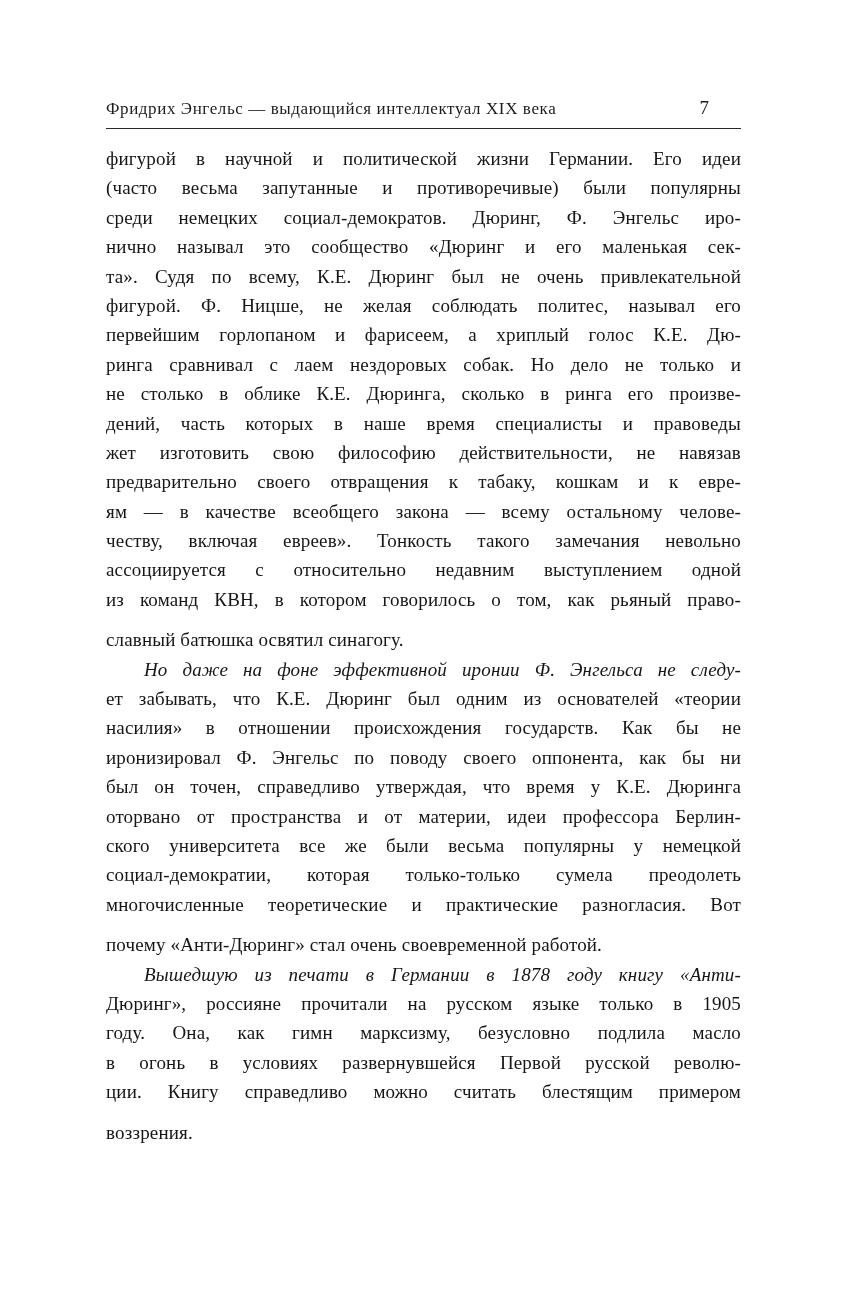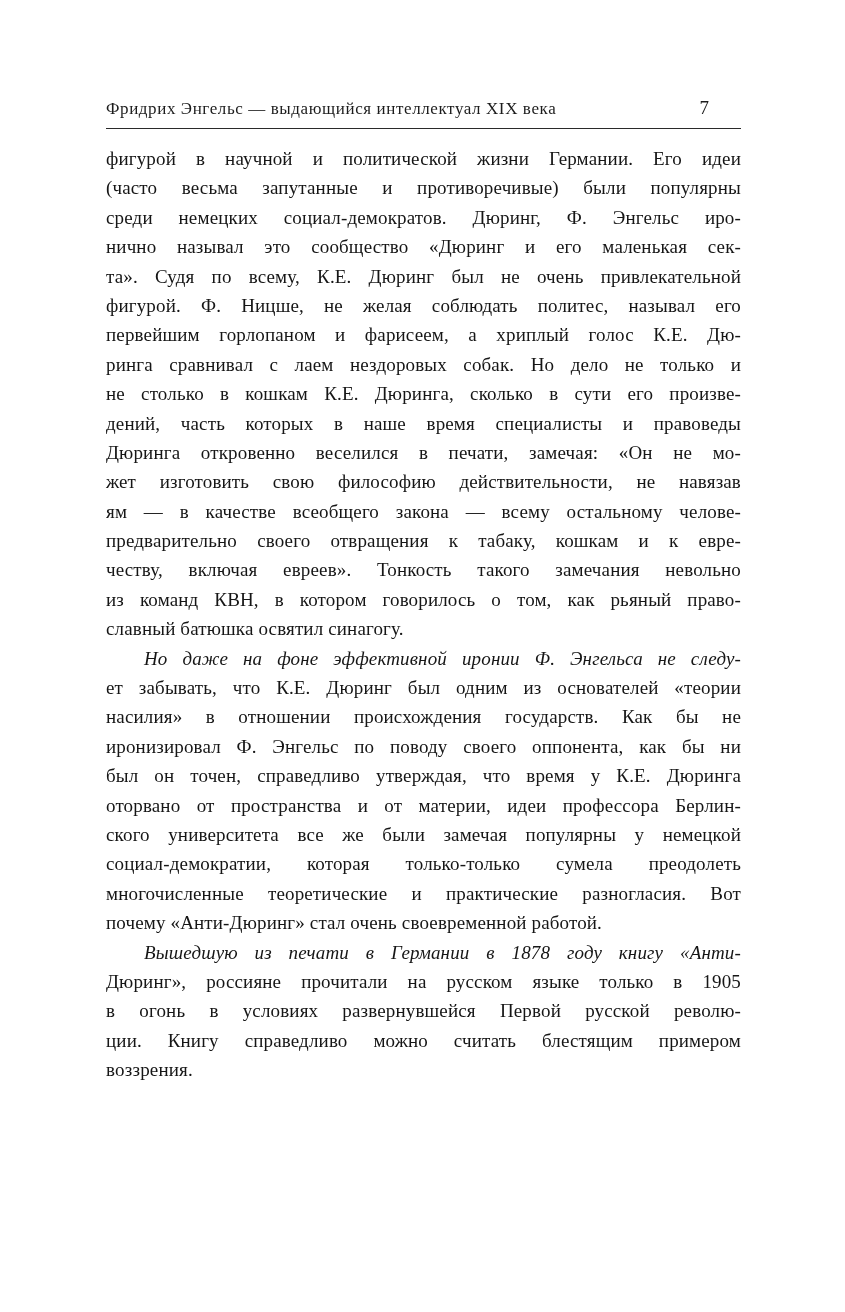--- a/index.html
+++ b/index.html
@@ -55,20 +55,21 @@
     color: #161616;
   }
   .body-text .line {
     text-align: justify;
     text-align-last: justify;
     height: 29.4px;
     overflow: visible;
   }
   .body-text .line.last {
     text-align-last: left;
+    margin-top: 11px;
   }
   .body-text .line.indent {
     text-indent: 38px;
     font-style: italic;
   }
 </style>
 </head>
 <body>
 
 <div class="page">
@@ -83,40 +84,41 @@
 
     <div class="body-text">
         <div class="line">фигурой в научной и политической жизни Германии. Его идеи</div>
         <div class="line">(часто весьма запутанные и противоречивые) были популярны</div>
         <div class="line">среди немецких социал-демократов. Дюринг, Ф. Энгельс иро-</div>
         <div class="line">нично называл это сообщество «Дюринг и его маленькая сек-</div>
         <div class="line">та». Судя по всему, К.Е. Дюринг был не очень привлекательной</div>
         <div class="line">фигурой. Ф. Ницше, не желая соблюдать политес, называл его</div>
         <div class="line">первейшим горлопаном и фарисеем, а хриплый голос К.Е. Дю-</div>
         <div class="line">ринга сравнивал с лаем нездоровых собак. Но дело не только и</div>
-        <div class="line">не столько в кошкам К.Е. Дюринга, сколько в сути его произве-</div>
+        <div class="line">не столько в облике К.Е. Дюринга, сколько в ринга его произве-</div>
         <div class="line">дений, часть которых в наше время специалисты и правоведы</div>
-        <div class="line">Дюринга откровенно веселился в печати, замечая: «Он не мо-</div>
         <div class="line">жет изготовить свою философию действительности, не навязав</div>
+        <div class="line">предварительно своего отвращения к табаку, кошкам и к евре-</div>
         <div class="line">ям — в качестве всеобщего закона — всему остальному челове-</div>
-        <div class="line">предварительно своего отвращения к табаку, кошкам и к евре-</div>
         <div class="line">честву, включая евреев». Тонкость такого замечания невольно</div>
+        <div class="line">ассоциируется с относительно недавним выступлением одной</div>
         <div class="line">из команд КВН, в котором говорилось о том, как рьяный право-</div>
         <div class="line last">славный батюшка освятил синагогу.</div>
         <div class="line indent">Но даже на фоне эффективной иронии Ф. Энгельса не следу-</div>
         <div class="line">ет забывать, что К.Е. Дюринг был одним из основателей «теории</div>
         <div class="line">насилия» в отношении происхождения государств. Как бы не</div>
         <div class="line">иронизировал Ф. Энгельс по поводу своего оппонента, как бы ни</div>
         <div class="line">был он точен, справедливо утверждая, что время у К.Е. Дюринга</div>
         <div class="line">оторвано от пространства и от материи, идеи профессора Берлин-</div>
-        <div class="line">ского университета все же были замечая популярны у немецкой</div>
+        <div class="line">ского университета все же были весьма популярны у немецкой</div>
         <div class="line">социал-демократии, которая только-только сумела преодолеть</div>
         <div class="line">многочисленные теоретические и практические разногласия. Вот</div>
         <div class="line last">почему «Анти-Дюринг» стал очень своевременной работой.</div>
         <div class="line indent">Вышедшую из печати в Германии в 1878 году книгу «Анти-</div>
         <div class="line">Дюринг», россияне прочитали на русском языке только в 1905</div>
+        <div class="line">году. Она, как гимн марксизму, безусловно подлила масло</div>
         <div class="line">в огонь в условиях развернувшейся Первой русской револю-</div>
         <div class="line">ции. Книгу справедливо можно считать блестящим примером</div>
         <div class="line last">воззрения.</div>
       </div>
 
   </div>
 </div>
 
 </body></html>

